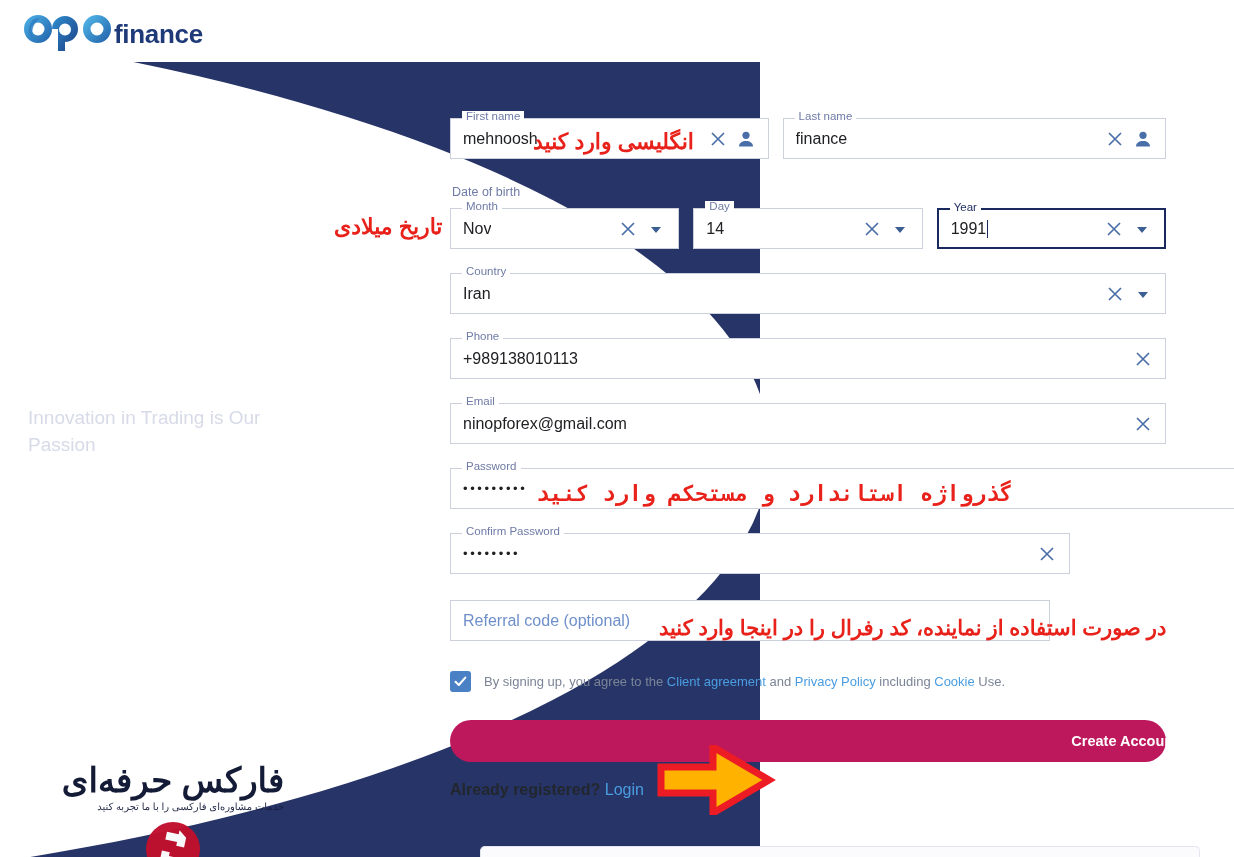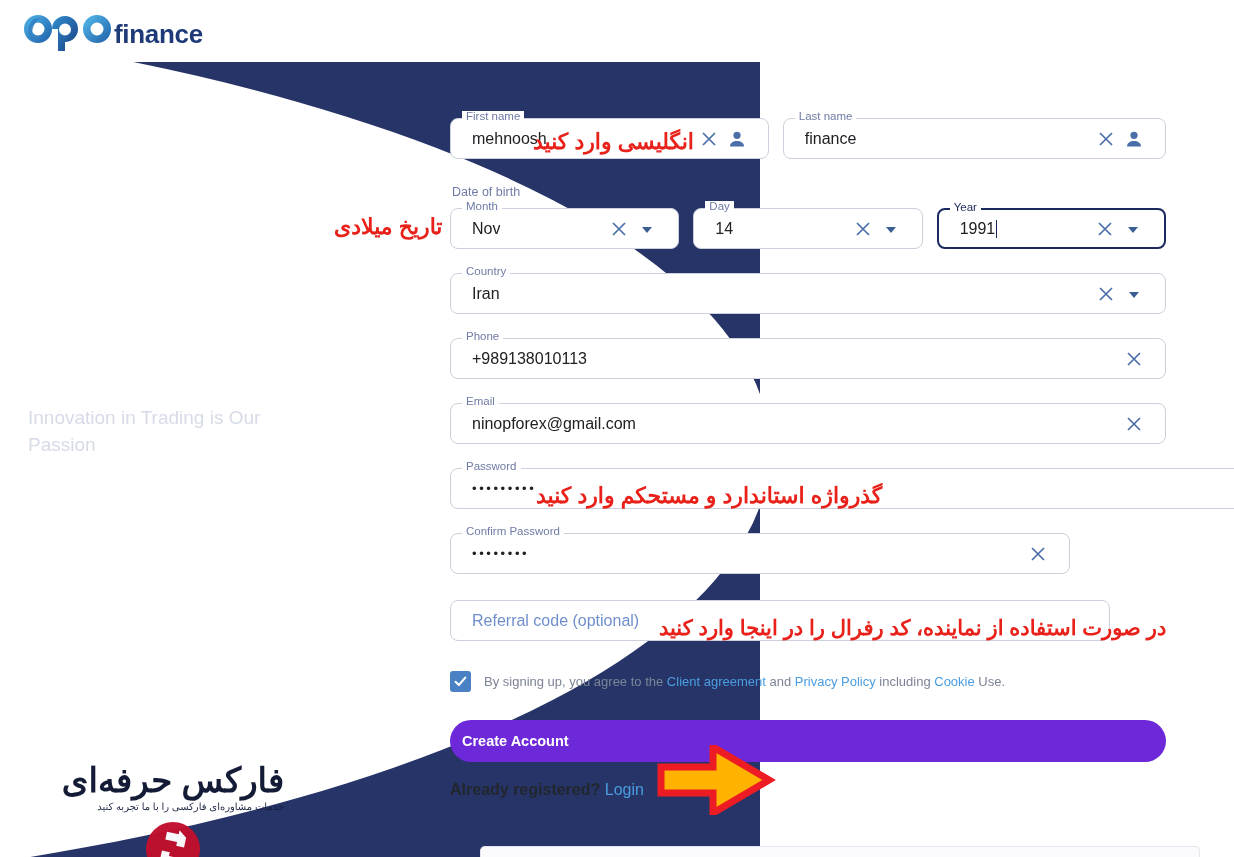--- a/index.html
+++ b/index.html
@@ -64,23 +64,23 @@
   }
   .wm-badge { width:62px; height:62px; flex:0 0 62px; }
 
   
   .form { position:absolute; left:450px; top:62px; width:716px; z-index:6; }
 
   .row { display:flex; gap:14px; }
 
   .field {
     position:relative;
-    border:1px solid #ccd0dd; border-radius:8px;
+    border:1px solid #ccd0dd; border-radius:0;
     background:#ffffff; height:41px;
-    display:flex; align-items:center; padding:0 21px;
+    display:flex; align-items:center; padding:0 12px;
   }
   .field.focused { border:2px solid #1b2a5e; }
   .field .legend {
     position:absolute; top:-8px; left:11px; padding:0 4px;
     background:#ffffff; font-size:11.5px; color:#6f7ba6; line-height:1;
   }
   .field.focused .legend { color:#1b2a5e; }
   .field .value {
     font-size:16px; color:#202124; white-space:nowrap; overflow:hidden;
   }
@@ -106,22 +106,22 @@
   .cbx {
     width:21px; height:21px; border-radius:3px; background:#4a80c4;
     display:flex; align-items:center; justify-content:center; flex:0 0 21px; cursor:pointer;
   }
   .agree-text { font-size:13px; color:#7b8496; }
   .agree-text a { color:#4a9de0; text-decoration:none; }
 
   
   .cta {
     margin-top:28px; height:42px; width:716px; border-radius:21px;
-    background:#6d28d9; border:none; color:#ffffff; font-size:14.5px;
-    font-weight:bold; display:flex; align-items:center; justify-content:flex-start;
+    background:#be185d; border:none; color:#ffffff; font-size:14.5px;
+    font-weight:bold; display:flex; align-items:center; justify-content:flex-end;
     cursor:pointer; position:relative;
   }
   .cta-label { position:relative; left:12px; }
   .already {
     margin-top:19px; font-size:16px; color:#22272e; font-weight:bold;
   }
   .already a { color:#4a9de0; font-weight:normal; text-decoration:none; }
 
   .bottom-card {
     position:absolute; left:480px; top:846px; width:720px; height:16px;
@@ -129,21 +129,21 @@
     background:#fbfbfd; z-index:6;
   }
 
   
   .anno {
     position:absolute; color:#e8211a; font-weight:bold; direction:rtl;
     white-space:nowrap; z-index:9; line-height:1;
   }
   #anno-firstname { left:533px; top:131px; font-size:22px; }
   #anno-dob       { left:334px; top:216px; font-size:22px; }
-  #anno-password  { left:536px; top:485px; font-size:22px; }
+  #anno-password  { left:536px; top:485px; font-size:22px;font-family:Liberation Mono, monospace; }
   #anno-referral  { left:659px; top:617px; font-size:21px; }
 
   .arrow-overlay { position:absolute; left:657px; top:745px; width:120px; height:70px; z-index:10; }
 </style>
 </head>
 <body>
 
 <div id="root">
 
   <div class="header">
@@ -314,21 +314,21 @@
     <div class="field mt24" style="width:620px;">
       <span class="legend">Confirm Password</span>
       <span class="dots">••••••••</span>
       <span class="adorn">
         <svg class="ic ic-x" viewBox="0 0 20 20">
             <path d="M4 4 L16 16 M16 4 L4 16" stroke-width="1.7" fill="none"></path>
           </svg>
       </span>
     </div>
 
-    <div class="field mt26" style="width:660px;">
+    <div class="field mt26" style="width:600px;">
       <span class="value ph">Referral code (optional)</span>
     </div>
 
     <div class="agree-row">
       <span class="cbx">
         <svg width="13" height="13" viewBox="0 0 13 13">
           <path d="M1.5 6.8 L4.8 10 L11.3 2.6" stroke="#ffffff" stroke-width="2.1" fill="none" stroke-linecap="round" stroke-linejoin="round"></path>
         </svg>
       </span>
       <span class="agree-text"><span>By signing up, you agree to the </span><a href="#">Client agreement</a><span> and </span><a href="#">Privacy Policy</a><span> including </span><a href="#">Cookie</a><span> Use.</span></span>

